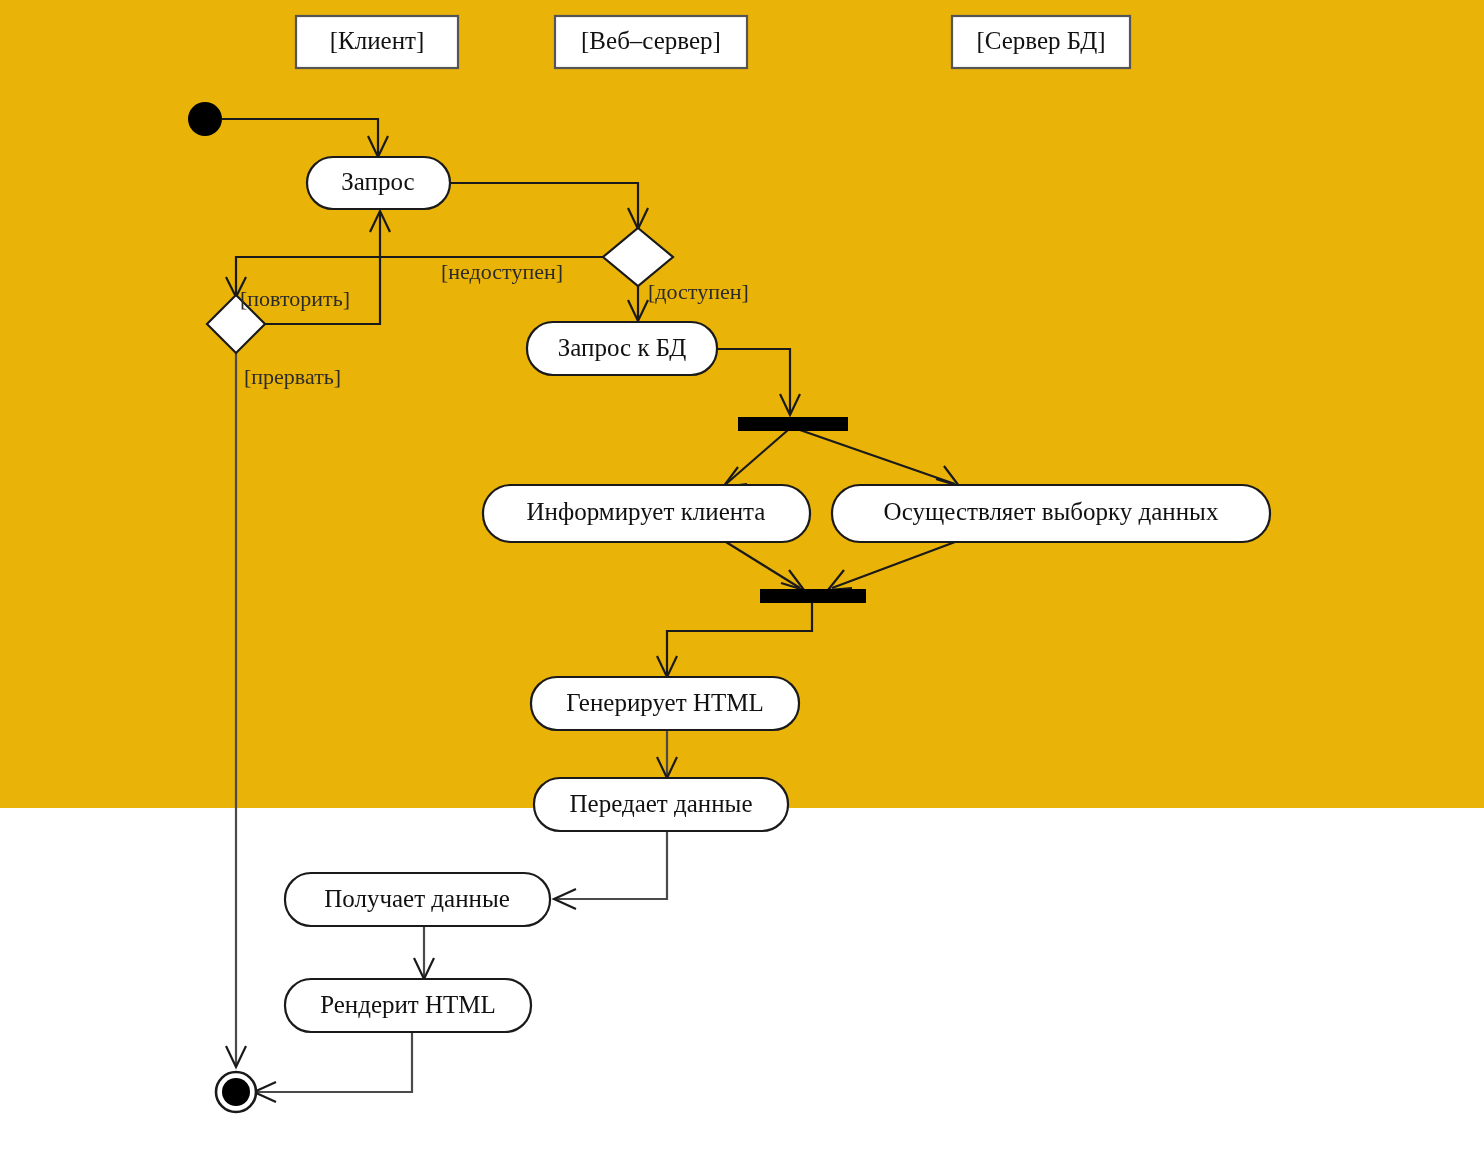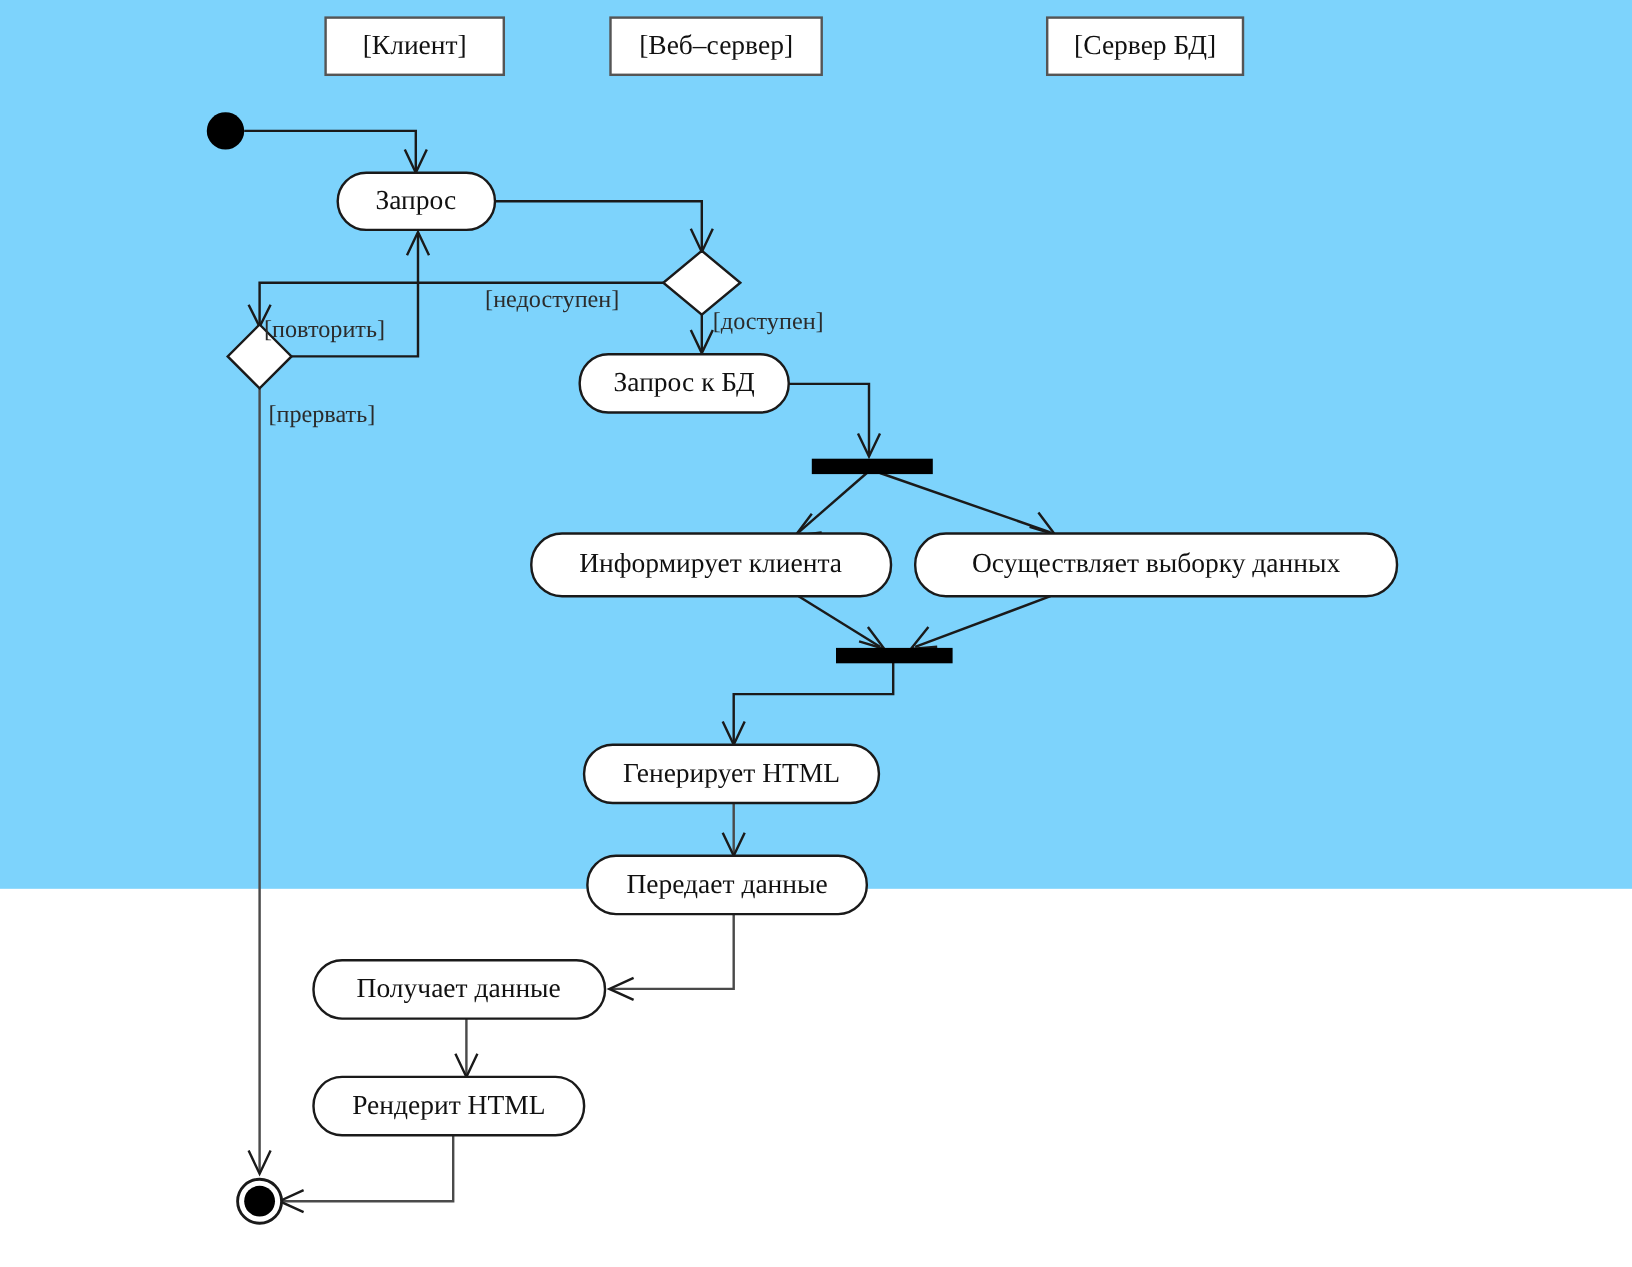--- a/index.html
+++ b/index.html
@@ -10,21 +10,21 @@
   body {
     width: 1484px;
     height: 1152px;
     font-family: "Liberation Serif", "DejaVu Serif", serif;
     overflow: hidden;
   }
   #diagram-root {
     position: relative;
     width: 1484px;
     height: 808px;
-    background: #7dd3fc;
+    background: #eab308;
   }
   svg.canvas {
     position: absolute;
     top: 0;
     left: 0;
     width: 1484px;
     height: 1152px;
   }
   .edge {
     fill: none;

